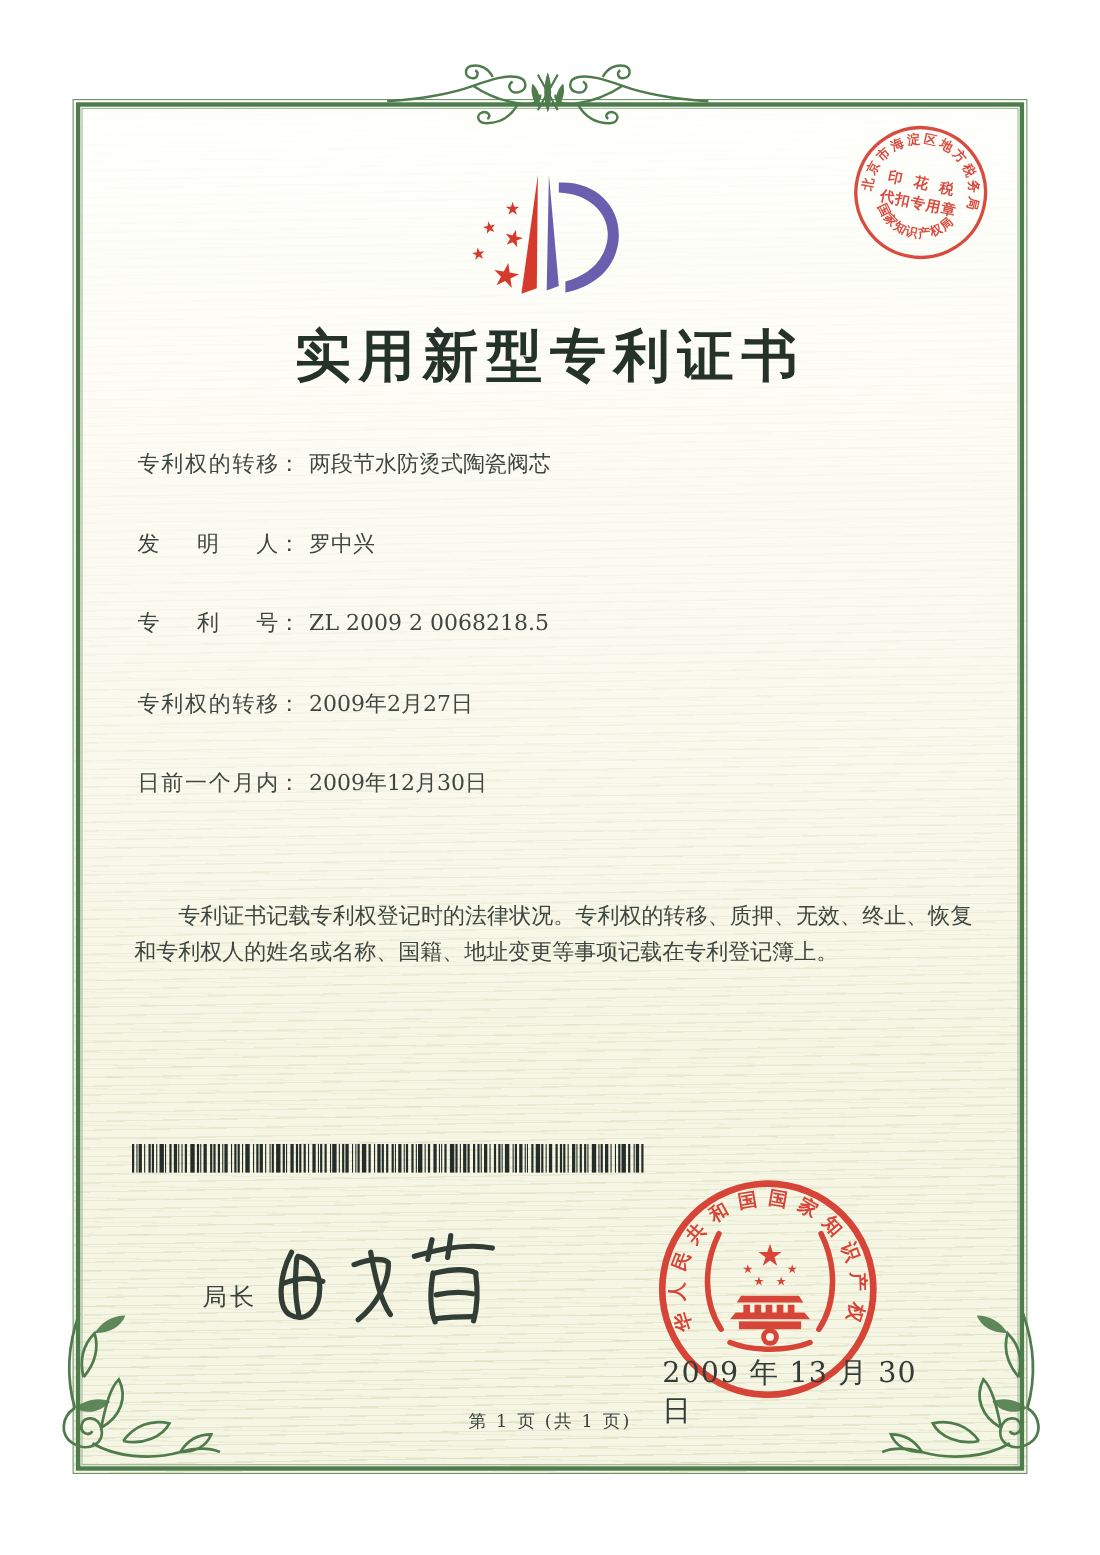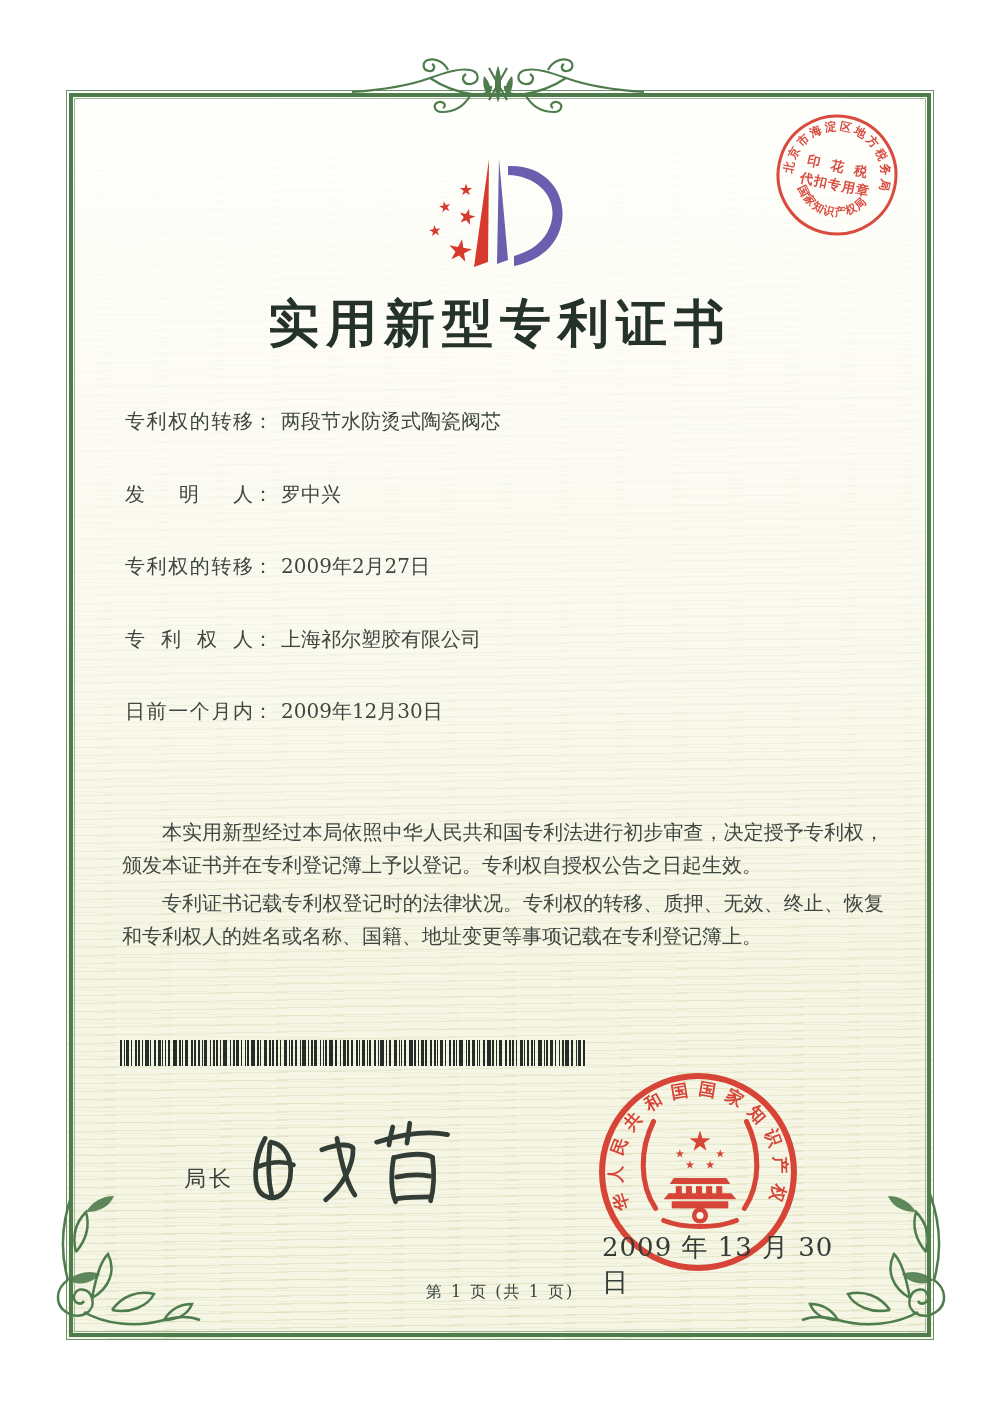--- a/index.html
+++ b/index.html
@@ -162,32 +162,31 @@
   <div class="doc-title">实用新型专利证书</div>
 
   <div class="fields">
     <div class="frow">
       <span class="flabel">专利权的转移</span><span class="fcolon">：</span><span class="fvalue">两段节水防烫式陶瓷阀芯</span>
     </div>
     <div class="frow">
       <span class="flabel">发明人</span><span class="fcolon">：</span><span class="fvalue">罗中兴</span>
     </div>
     <div class="frow">
+      <span class="flabel">专利号</span><span class="fcolon">：</span><span class="fvalue">ZL 2009 2 0068218.5</span>
+    </div>
+    <div class="frow">
       <span class="flabel">专利权的转移</span><span class="fcolon">：</span><span class="fvalue">2009年2月27日</span>
     </div>
     <div class="frow">
-      <span class="flabel">专利权人</span><span class="fcolon">：</span><span class="fvalue">上海祁尔塑胶有限公司</span>
-    </div>
-    <div class="frow">
       <span class="flabel">日前一个月内</span><span class="fcolon">：</span><span class="fvalue">2009年12月30日</span>
     </div>
   </div>
 
   <div class="paras">
-    <p>本实用新型经过本局依照中华人民共和国专利法进行初步审查，决定授予专利权，颁发本证书并在专利登记簿上予以登记。专利权自授权公告之日起生效。</p>
     <p>专利证书记载专利权登记时的法律状况。专利权的转移、质押、无效、终止、恢复和专利权人的姓名或名称、国籍、地址变更等事项记载在专利登记簿上。</p>
   </div>
 
   <div class="barcode">
       <i style="left:0px;width:2px"></i>
       <i style="left:4px;width:1px"></i>
       <i style="left:6px;width:3px"></i>
       <i style="left:11px;width:1px"></i>
       <i style="left:15px;width:2px"></i>
       <i style="left:18px;width:2px"></i>

